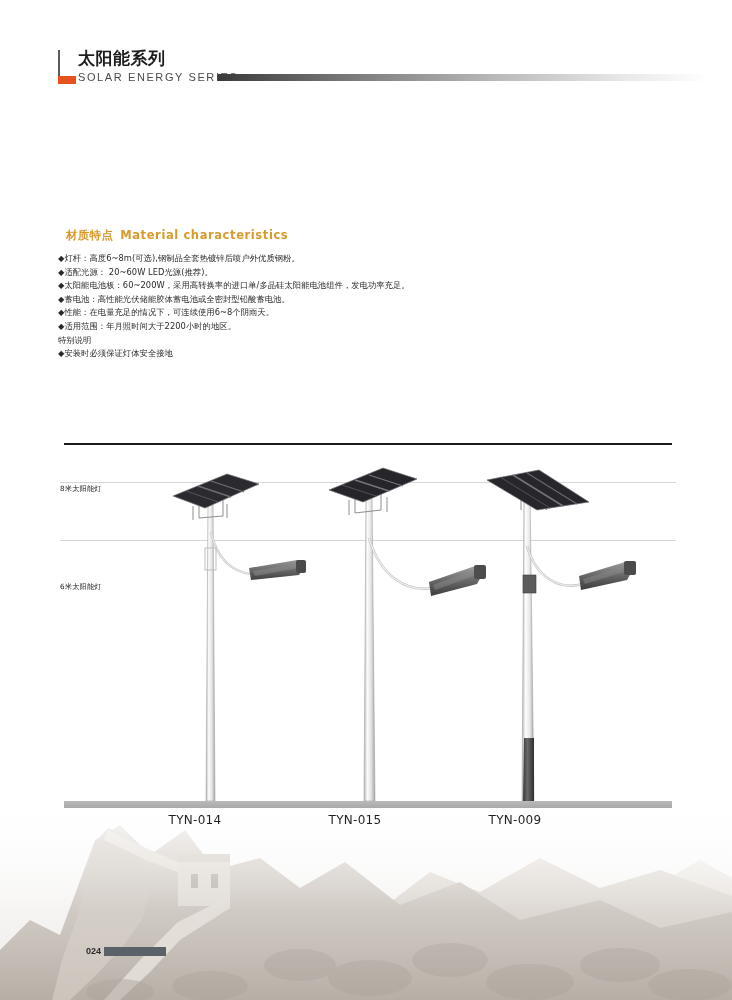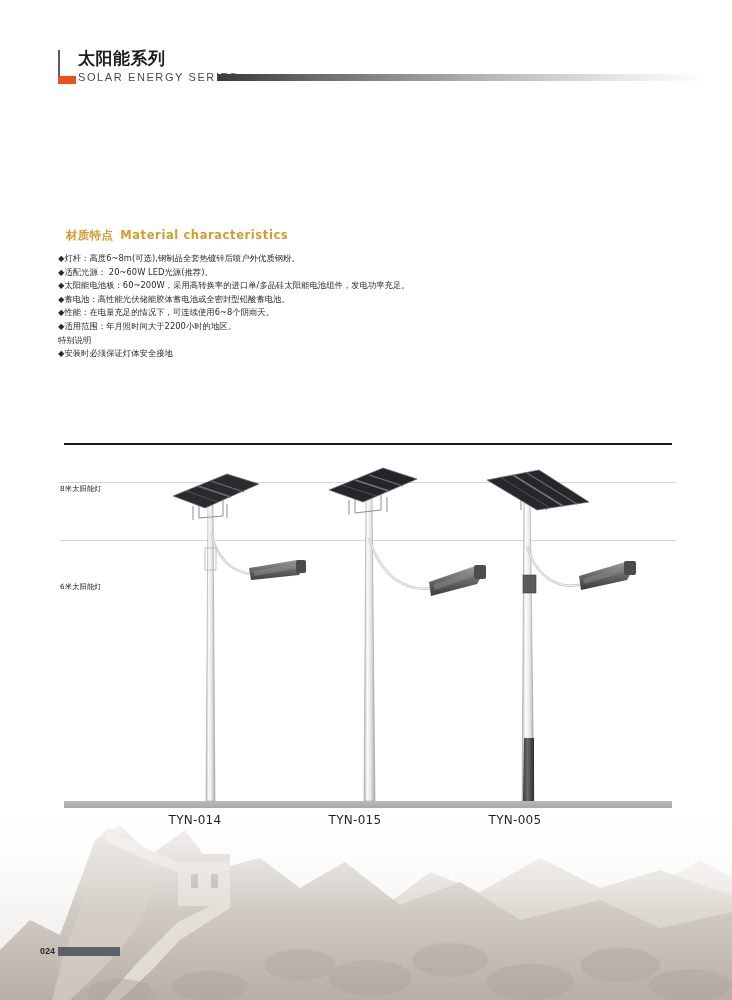--- a/index.html
+++ b/index.html
@@ -291,21 +291,21 @@
     <g>
       <polygon points="94,116 140,102 150,106 142,120 96,130" fill="url(#headG3)"></polygon>
       <polygon points="98,119 136,107 139,112 100,124" fill="#8f8f8f" opacity=".45"></polygon>
       <rect x="139" y="101" width="12" height="14" rx="2" fill="#4b4b4b"></rect>
     </g>
 
     <rect x="38" y="115" width="13" height="18" fill="#5c5c5c" stroke="#3f3f3f" stroke-width=".6"></rect>
 
     <polygon points="39,278 49,278 49,341 38,341" fill="url(#baseG3)"></polygon>
   </svg>
-  <div class="pole-label" style="left:470px;">TYN-005</div>
+  <div class="pole-label" style="left:470px;">TYN-009</div>
 
   <div class="ground"></div>
 </div>
 
 <div style="position:absolute;left:40px;top:946px;display:flex;align-items:center;gap:3px;z-index:8;">
-  <span style="font-size:9px;color:#2b2b2b;font-weight:bold;font-family:'Liberation Sans',sans-serif;">024</span>
+  <span style="font-size:9px;color:#2b2b2b;font-weight:bold;font-family:'Liberation Sans',sans-serif;margin-left:46px;">024</span>
   <span style="width:62px;height:9px;background:#5a6168;display:inline-block;"></span>
 </div>
 
 </body></html>

